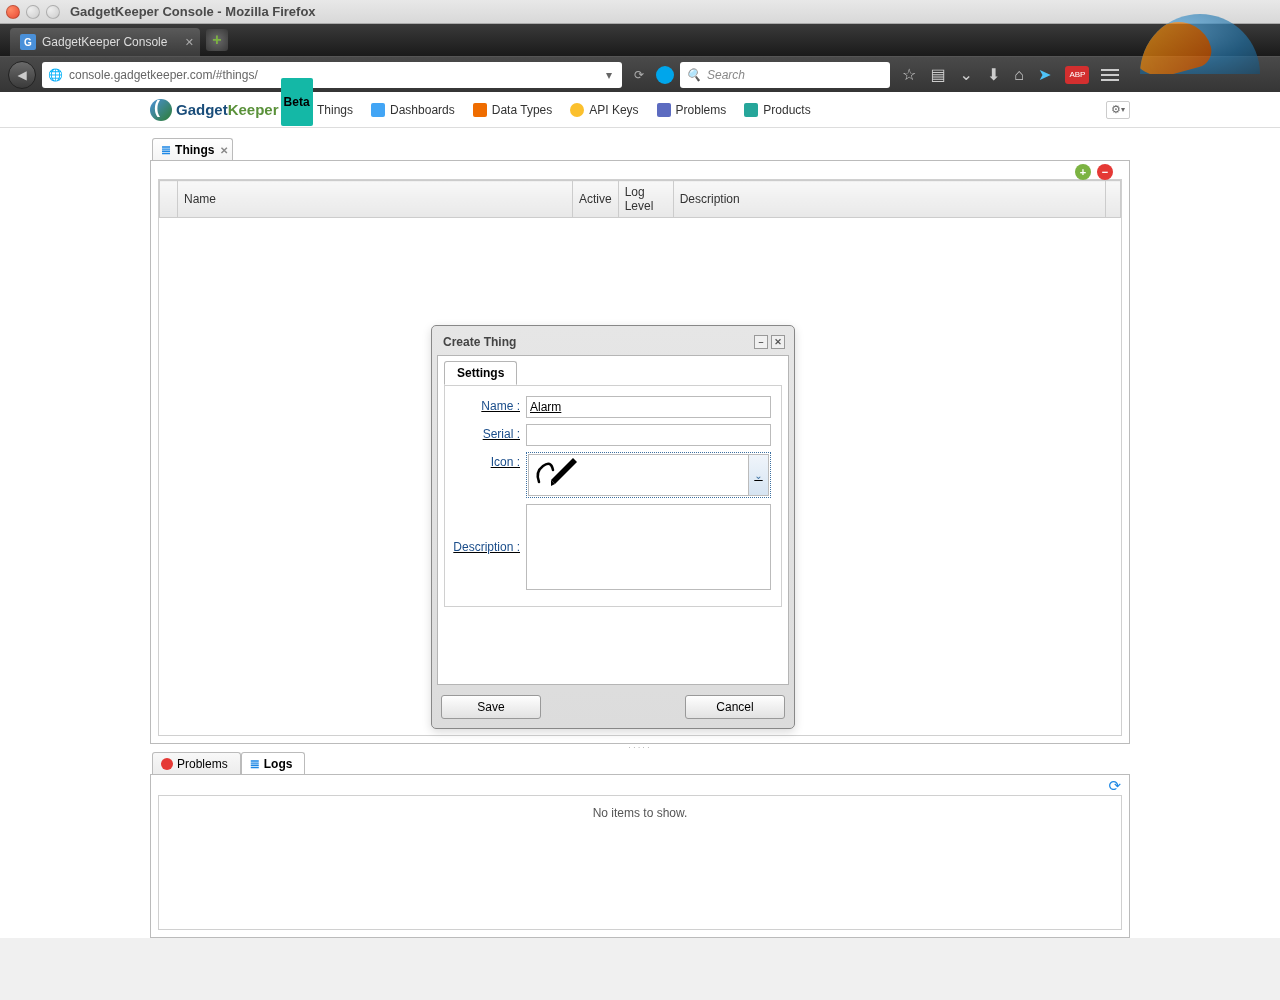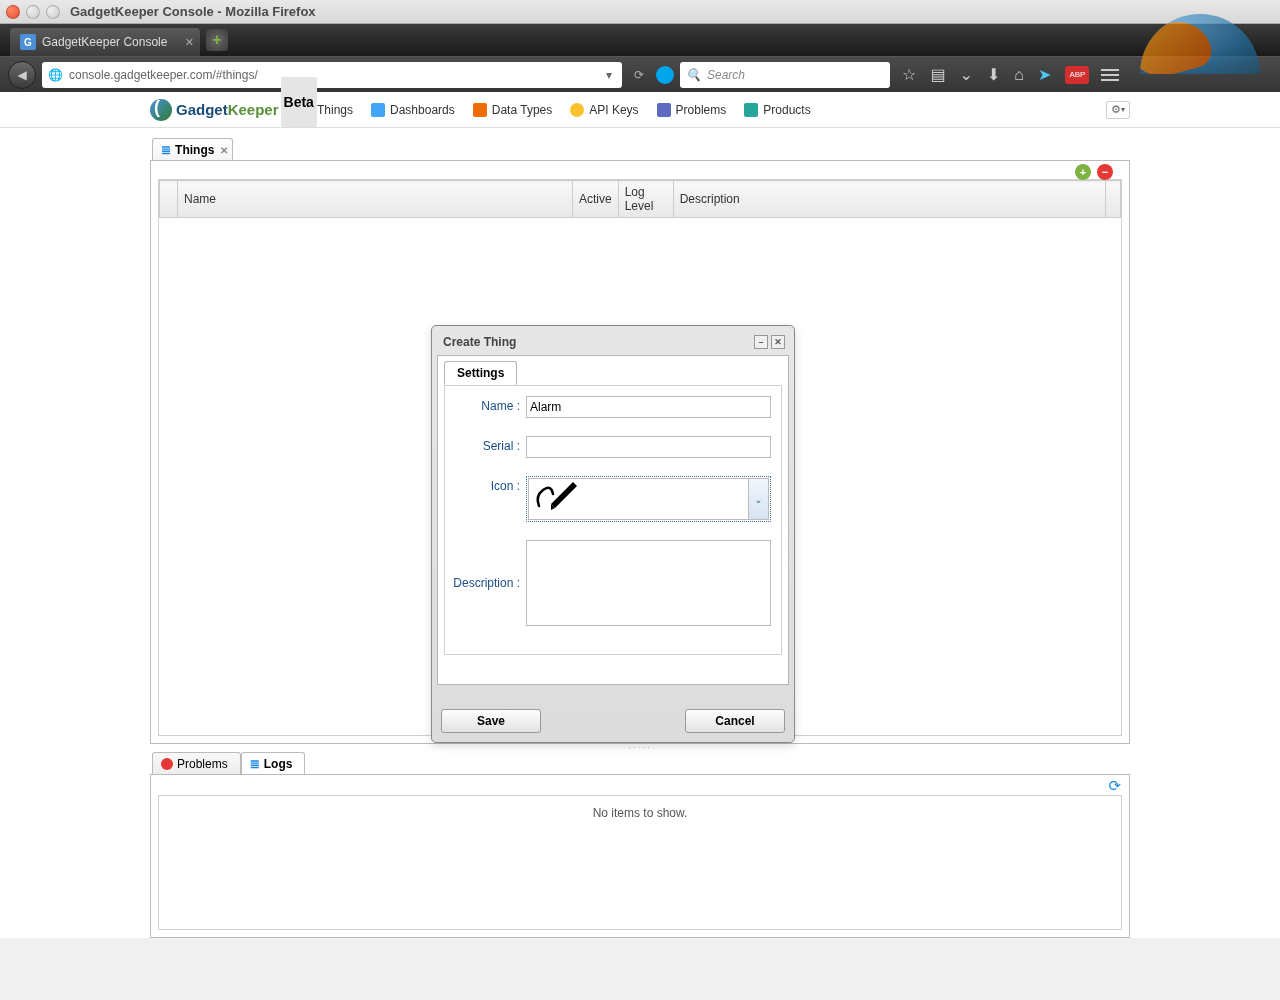--- a/index.html
+++ b/index.html
@@ -39,21 +39,21 @@
 .hamburger { display: flex; flex-direction: column; gap: 3px; margin: 0 6px; }
 .hamburger span { width: 18px; height: 2px; background: #ccc; }
 
 
 .appbar { height: 36px; background: #fff; border-bottom: 1px solid #ddd; display: flex; align-items: center; padding: 0 10px 0 150px; position: relative; }
 .logo { position: absolute; left: 150px; display: flex; align-items: center; font-weight: bold; font-size: 15px; }
 .logo-g { width: 22px; height: 22px; border-radius: 50%; background: linear-gradient(135deg, #4a90d9, #2e7d32); margin-right: 4px; display: flex; align-items: center; justify-content: center; color: #fff; position: relative; }
 .logo-g::after { content: "("; position: absolute; color: #fff; font-size: 18px; left: 4px; top: -2px; }
 .logo b { color: #1a4d7a; }
 .logo .k { color: #5a913a; }
-.logo sup { font-size: 14px; background: #e5e5e5; padding: 17px 3px; border-radius: 2px; margin-left: 2px; position: relative; top: -8px; }
+.logo sup { font-size: 12px; background: #14b8a6; padding: 17px 3px; border-radius: 2px; margin-left: 2px; position: relative; top: -8px; }
 .menu { display: flex; gap: 2px; margin-left: 140px; }
 .menu-item { padding: 4px 8px; color: #333; font-size: 12px; display: flex; align-items: center; gap: 5px; }
 .mi-icon { width: 14px; height: 14px; border-radius: 2px; }
 .appbar-right { position: absolute; right: 150px; display: flex; align-items: center; }
 .gear { width: 24px; height: 18px; border: 1px solid #ccc; border-radius: 2px; display: flex; align-items: center; justify-content: center; color: #666; font-size: 11px; }
 
 
 .viewport { padding: 10px 150px 0 150px; background: #fff; }
 .panel { border: 1px solid #bbb; background: #fff; position: relative; }
 .tabs { display: flex; margin-bottom: -1px; margin-left: 2px; }
@@ -74,28 +74,28 @@
 .link { color: #1a6fc4; }
 
 
 .dialog { position: absolute; left: 431px; top: 325px; width: 364px; background: linear-gradient(to bottom, #e6e6e6, #dcdcdc); border: 1px solid #888; border-radius: 5px; box-shadow: 0 3px 10px rgba(0,0,0,0.15); padding: 5px; }
 .dialog-title { font-weight: bold; font-size: 12px; color: #444; padding: 4px 4px 6px 6px; display: flex; justify-content: space-between; align-items: center; }
 .dialog-ctrls { display: flex; gap: 3px; }
 .dialog-ctrls span { border: 1px solid #999; background: #f0f0f0; width: 14px; height: 14px; font-size: 9px; display: flex; align-items: center; justify-content: center; color: #555; }
 .dialog-body { background: #fff; border: 1px solid #b5b5b5; min-height: 330px; padding: 6px; }
 .settings-tab { display: inline-block; border: 1px solid #b5b5b5; border-bottom-color: #fff; background: #fff; border-radius: 3px 3px 0 0; padding: 4px 12px; font-weight: bold; font-size: 12px; margin-bottom: -1px; position: relative; top: -1px; }
 .form { border: 1px solid #d0d0d0; padding: 10px 10px 10px 6px; }
-.form-row { display: flex; margin-bottom: 18px; }
+.form-row { display: flex; margin-bottom: 6px; text-decoration: underline; }
 .form-row label { width: 75px; text-align: right; padding-right: 6px; color: #1a4d8a; font-size: 12px; padding-top: 3px; }
 .form-row input[type=text] { flex: 1; border: 1px solid #bbb; padding: 3px; font-size: 12px; }
 .form-row textarea { flex: 1; border: 1px solid #bbb; padding: 3px; font-size: 12px; height: 86px; resize: none; }
 .icon-picker { flex: 1; border: 1px dotted #3b6fa0; display: flex; height: 46px; }
 .icon-preview { flex: 1; border: 1px solid #bbb; margin: 1px 0 1px 1px; display: flex; align-items: center; padding-left: 4px; background: #fff; }
 .icon-dd { width: 20px; border: 1px solid #bbb; border-left: none; margin: 1px 1px 1px 0; background: linear-gradient(to bottom, #f0f5fb, #d6e4f2); display: flex; align-items: center; justify-content: center; color: #3b6fa0; font-size: 10px; }
-.dialog-buttons { display: flex; justify-content: space-between; padding: 24px 4px 4px 4px; font-weight: bold; }
+.dialog-buttons { display: flex; justify-content: space-between; padding: 10px 4px 4px 4px; }
 .dbtn { width: 100px; padding: 4px 0; background: linear-gradient(to bottom, #fefefe, #e2e2e2); border: 1px solid #999; border-radius: 3px; font-size: 12px; text-align: center; }
 
 
 .splitter { height: 8px; text-align: center; color: #aaa; letter-spacing: 2px; font-size: 8px; line-height: 8px; }
 
 
 .bottom-tabs { display: flex; margin-left: 2px; margin-bottom: -1px; }
 .bottom-tab { border: 1px solid #bbb; border-bottom: none; border-radius: 3px 3px 0 0; padding: 4px 12px 4px 8px; font-size: 12px; display: flex; align-items: center; gap: 4px; background: linear-gradient(to bottom, #f8f8f8, #ececec); }
 .bottom-tab.active { background: #fff; font-weight: bold; }
 .bt-icon { width: 12px; height: 12px; border-radius: 50%; }

